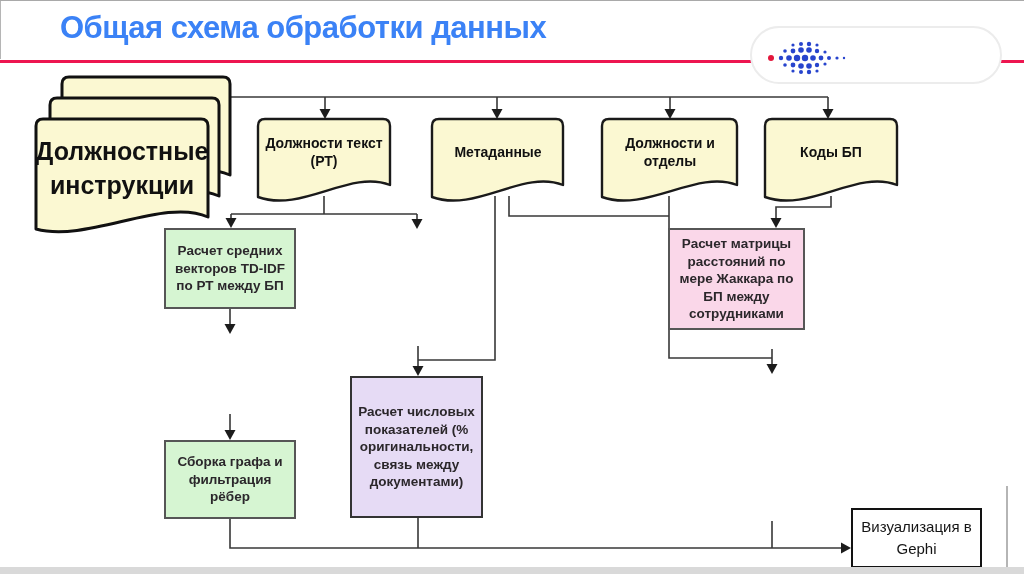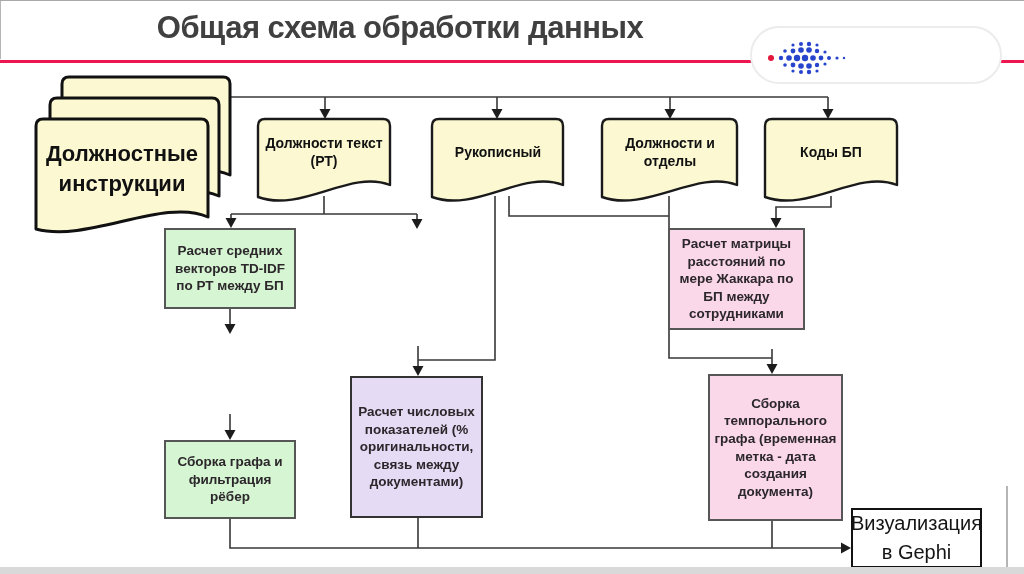--- a/index.html
+++ b/index.html
@@ -10,45 +10,45 @@
     --green_fill:#D6F5D2;
     --purple_fill:#E6DBF5;
     --pink_fill:#FAD7E9;
   }
   *{box-sizing:border-box;margin:0;padding:0}
   body{font-family:"Liberation Sans",sans-serif;background:#fff}
   #stage{position:relative;width:1024px;height:574px;background:#fff;overflow:hidden;border-top:1px solid #a9a9a9}
   .abs{position:absolute}
 
   
-  #page-title{left:60px;top:9px;width:680px;text-align:center;font-size:31px;font-weight:700;color:#404040;letter-spacing:-0.5px}
+  #page-title{left:60px;top:9px;width:680px;text-align:left;font-size:31px;font-weight:700;color:#3b82f6;letter-spacing:-0.5px}
   #accent-line{left:0;top:59px;width:1024px;height:3px;background:var(--accent_line)}
   #left-edge-line{left:0;top:0;width:1px;height:58px;background:#b5b5b5}
   #logo-card{left:750px;top:25px;width:252px;height:58px;border:2px solid #ececec;border-radius:29px;background:#fff}
   #logo-text{left:854px;top:48px;font-size:17px;font-weight:700;color:var(--itmo_blue);letter-spacing:0.4px}
 
   
   #diagram-svg{left:0;top:0;width:1024px;height:574px}
   .conn{stroke:#383838;stroke-width:1.6;fill:none}
   .ah{fill:#1c1c1c;stroke:none}
   .wave-fill{fill:var(--input_fill);stroke:#1a1a1a;stroke-width:2.4;stroke-linejoin:round}
   .stack-fill{fill:var(--input_fill);stroke:#111;stroke-width:3;stroke-linejoin:round}
 
   
   .shape-label{display:flex;align-items:center;justify-content:center;text-align:center;color:#111}
   .wave-label{font-size:14px;font-weight:700;line-height:1.3}
-  #stack-label{font-size:22px;font-weight:700;line-height:1.35}
+  #stack-label{font-size:25px;font-weight:700;line-height:1.35}
 
   
   .pbox{display:flex;align-items:center;justify-content:center;text-align:center;
         font-size:13.5px;font-weight:600;line-height:1.3;color:#2b272b;padding:4px}
   .green-box{background:var(--green_fill);border:2px solid #565656}
   .purple-box{background:var(--purple_fill);border:2px solid #333}
   .pink-box{background:var(--pink_fill);border:2px solid #565656}
-  #viz-box{background:#fff;border:2px solid #121212;font-size:20px;font-weight:500;color:#151515;line-height:1.45}
+  #viz-box{background:#fff;border:2px solid #121212;font-size:15px;font-weight:500;color:#151515;line-height:1.45}
 
   
   #bottom-strip{left:0;bottom:0;width:1024px;height:7px;background:#d9d9d9}
   #right-edge-line{left:1006px;top:485px;width:2px;height:83px;background:#b5b5b5}
 </style>
 </head>
 <body>
 
 <div id="stage">
 
@@ -127,29 +127,28 @@
       <circle cx="793" cy="70" r="1.6"></circle>
         <circle cx="801" cy="71" r="2"></circle>
         <circle cx="809" cy="71" r="2.2"></circle>
         <circle cx="817" cy="70" r="1.6"></circle>
     </g>
   </svg>
 
   <div class="abs shape-label" id="stack-label" style="left:46px;top:132px;width:152px;height:72px">Должностные инструкции</div>
 
   <div class="abs shape-label wave-label" style="left:262px;top:121px;width:124px;height:60px">Должности текст (РТ)</div>
-  <div class="abs shape-label wave-label" style="left:436px;top:121px;width:124px;height:60px">Рукописный</div>
+  <div class="abs shape-label wave-label" style="left:436px;top:121px;width:124px;height:60px">Метаданные</div>
   <div class="abs shape-label wave-label" style="left:606px;top:121px;width:128px;height:60px">Должности и отделы</div>
   <div class="abs shape-label wave-label" style="left:769px;top:121px;width:124px;height:60px">Коды БП</div>
 
   <div class="abs pbox green-box" style="left:164px;top:227px;width:132px;height:81px">Расчет средних векторов TD-IDF по РТ между БП</div>
   <div class="abs pbox green-box" style="left:164px;top:439px;width:132px;height:79px">Сборка графа и фильтрация рёбер</div>
 
   <div class="abs pbox purple-box" style="left:350px;top:375px;width:133px;height:142px">Расчет числовых показателей (% оригинальности, связь между документами)</div>
 
   <div class="abs pbox pink-box" style="left:668px;top:227px;width:137px;height:102px">Расчет матрицы расстояний по мере Жаккара по БП между сотрудниками</div>
-  <div class="abs pbox pink-box" style="left:708px;top:373px;width:135px;height:147px">Сборка темпорального графа (временная метка - дата создания документа)</div>
 
   <div class="abs pbox" id="viz-box" style="left:851px;top:507px;width:131px;height:60px">Визуализация в Gephi</div>
 
   <div class="abs" id="right-edge-line"></div>
   <div class="abs" id="bottom-strip"></div>
 </div>
 
 </body></html>

